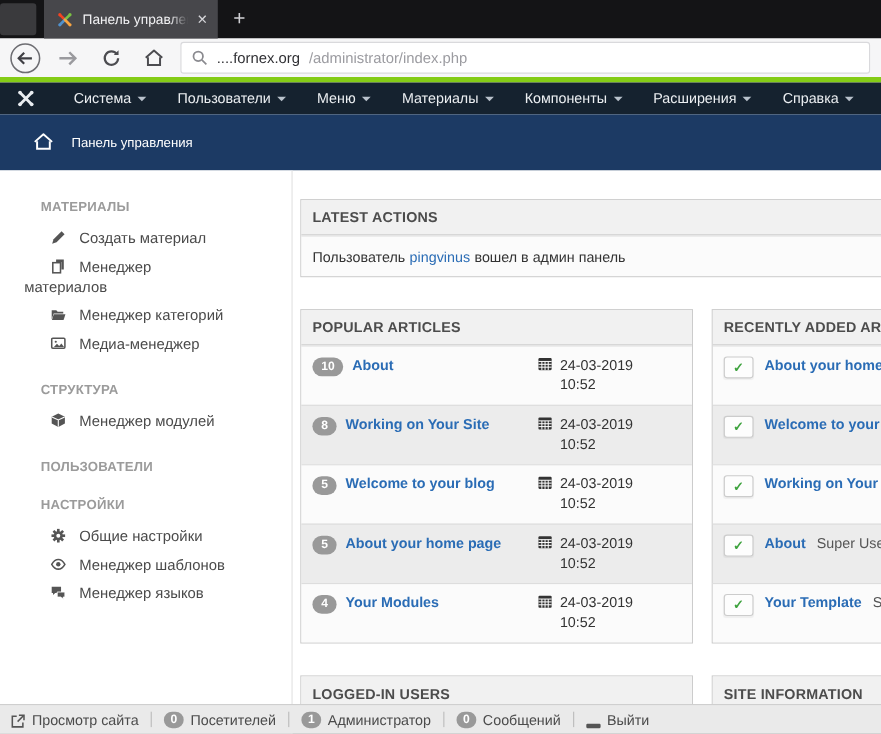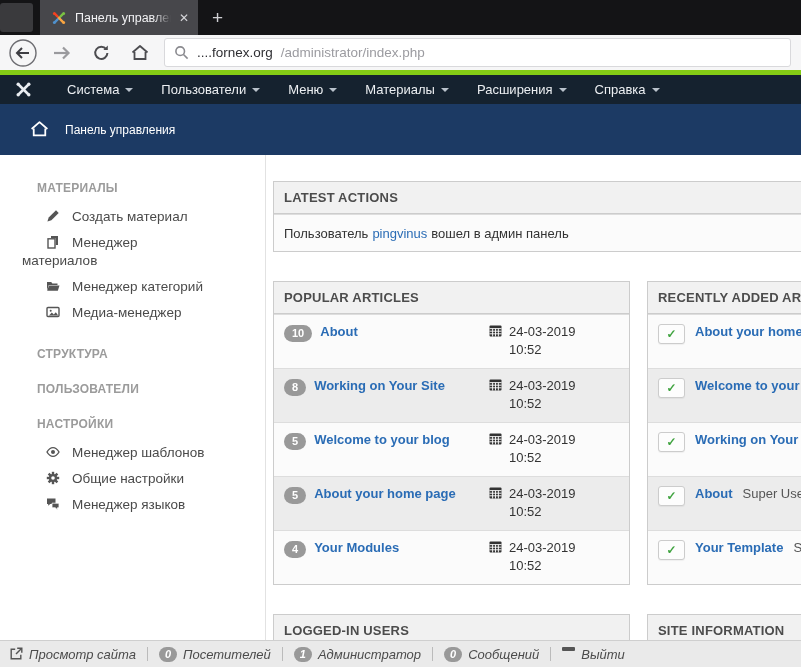--- a/index.html
+++ b/index.html
@@ -50,21 +50,21 @@
   .art-row{height:54px;display:flex;align-items:flex-start;gap:8px;}
   .hit-badge{background:#999;color:#fff;font-size:11px;font-weight:bold;border-radius:10px;padding:2px 8px;min-width:14px;text-align:center;line-height:13px;margin-top:1px;}
   .art-link{font-weight:bold;font-size:13px;white-space:nowrap;}
   .date-block{margin-left:auto;width:130px;display:flex;gap:7px;align-items:flex-start;flex-shrink:0;}
   .date-col{display:flex;flex-direction:column;gap:3px;font-size:13px;color:#333;}
   .rec-row{height:54px;display:flex;align-items:flex-start;gap:10px;white-space:nowrap;}
   .check-btn{width:27px;height:20px;background:#fdfdfd;border:1px solid #ccc;border-radius:3px;display:flex;align-items:center;justify-content:center;color:#3fa33f;font-size:12px;font-weight:bold;flex-shrink:0;cursor:pointer;box-shadow:0 1px 1px rgba(0,0,0,.05);}
   .author{color:#555;font-size:13px;}
   
   .statusbar{position:absolute;left:0;right:0;bottom:0;height:27px;background:#eaeaea;border-top:1px solid #cfcfcf;display:flex;align-items:center;padding:0 10px;gap:11px;font-size:13px;color:#4b4b4b;z-index:5;}
-  .sb-item{display:flex;align-items:flex-start;gap:6px;white-space:nowrap;cursor:pointer;font-style:italic;}
+  .sb-item{display:flex;align-items:flex-end;gap:6px;white-space:nowrap;cursor:pointer;}
   .sb-sep{width:0;height:14px;border-left:1px solid #bbb;}
   .sb-badge{background:#999;color:#fff;font-size:11px;font-weight:bold;border-radius:9px;padding:1px 6px;min-width:8px;text-align:center;line-height:13px;}
   .logout-bar{width:13px;height:4px;background:#555;border-radius:1px;}
   svg{display:block;}
 </style>
 </head>
 <body>
 
 <div class="screen">
 
@@ -152,20 +152,24 @@
       </span>
     <span class="jmenu-item">
         <span>Меню</span>
         <span class="caret"></span>
       </span>
     <span class="jmenu-item">
         <span>Материалы</span>
         <span class="caret"></span>
       </span>
     <span class="jmenu-item">
+        <span>Компоненты</span>
+        <span class="caret"></span>
+      </span>
+    <span class="jmenu-item">
         <span>Расширения</span>
         <span class="caret"></span>
       </span>
     <span class="jmenu-item">
         <span>Справка</span>
         <span class="caret"></span>
       </span>
   </nav>
 
   <div class="jheader">
@@ -205,48 +209,54 @@
           <span class="side-ico"><svg width="14" height="14" viewBox="0 0 14 14">
                 <rect x="1" y="2.5" width="12" height="9" rx="1" fill="none" stroke="#555" stroke-width="1.4"></rect>
                 <circle cx="4.7" cy="5.7" r="1" fill="#555"></circle>
                 <path d="M3 10.4l2.8-2.8 2 2 2-2.4 2.4 3.2z" fill="#555"></path>
               </svg></span><span>Медиа-менеджер</span>
         </div>
       </div>
 
       <div class="side-section">
         <div class="side-section-title">СТРУКТУРА</div>
+        <div class="side-item">
+          <span class="side-ico"><svg width="14" height="14" viewBox="0 0 14 14">
+                <path d="M7 .8 13 3.8V10L7 13.2 1 10V3.8z" fill="#555"></path>
+                <path d="M1.2 4 7 6.8 12.8 4M7 6.8V13" stroke="#fff" stroke-width="1" fill="none"></path>
+              </svg></span><span>Менеджер модулей</span>
+        </div>
       </div>
 
       <div class="side-section">
         <div class="side-section-title">ПОЛЬЗОВАТЕЛИ</div>
       </div>
 
       <div class="side-section">
         <div class="side-section-title">НАСТРОЙКИ</div>
-        <div class="side-item">
-          <span class="side-ico"><svg width="14" height="14" viewBox="0 0 14 14">
-                <path d="M1 7C2.8 3.9 5 2.6 7 2.6S11.2 3.9 13 7C11.2 10.1 9 11.4 7 11.4S2.8 10.1 1 7z" fill="none" stroke="#555" stroke-width="1.4"></path>
-                <circle cx="7" cy="7" r="2" fill="#555"></circle>
-              </svg></span><span>Менеджер шаблонов</span>
-        </div>
         <div class="side-item">
           <span class="side-ico"><svg width="14" height="14" viewBox="0 0 14 14">
                 <g fill="#555">
                   <rect x="5.8" y=".8" width="2.4" height="12.4"></rect>
                   <rect x=".8" y="5.8" width="12.4" height="2.4"></rect>
                   <rect x="5.8" y=".8" width="2.4" height="12.4" transform="rotate(45 7 7)"></rect>
                   <rect x=".8" y="5.8" width="12.4" height="2.4" transform="rotate(45 7 7)"></rect>
                   <circle cx="7" cy="7" r="4.1"></circle>
                 </g>
                 <circle cx="7" cy="7" r="1.8" fill="#fff"></circle>
               </svg></span><span>Общие настройки</span>
         </div>
         <div class="side-item">
           <span class="side-ico"><svg width="14" height="14" viewBox="0 0 14 14">
+                <path d="M1 7C2.8 3.9 5 2.6 7 2.6S11.2 3.9 13 7C11.2 10.1 9 11.4 7 11.4S2.8 10.1 1 7z" fill="none" stroke="#555" stroke-width="1.4"></path>
+                <circle cx="7" cy="7" r="2" fill="#555"></circle>
+              </svg></span><span>Менеджер шаблонов</span>
+        </div>
+        <div class="side-item">
+          <span class="side-ico"><svg width="14" height="14" viewBox="0 0 14 14">
                 <path d="M1 1.5h8.5V7H4.2L2.2 8.8V7H1z" fill="#555"></path>
                 <path d="M6 6.2h7v4.6h-1.6v1.9l-2.2-1.9H6z" fill="#555" stroke="#fff" stroke-width=".8"></path>
               </svg></span><span>Менеджер языков</span>
         </div>
       </div>
     </aside>
 
     <main class="main">
       <div class="main-inner">
 

